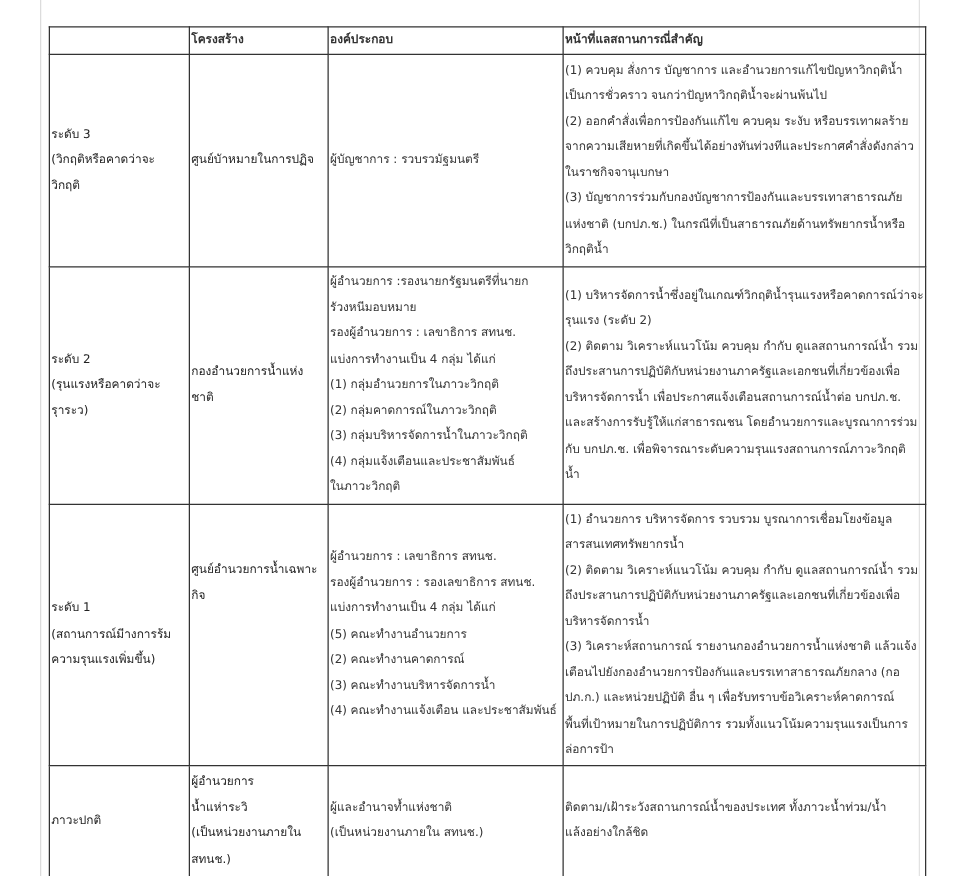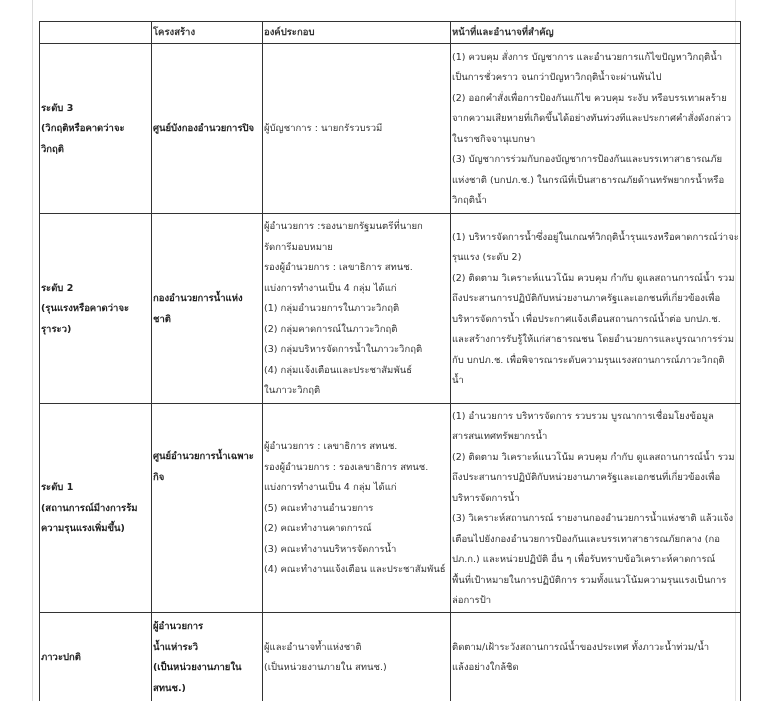--- a/index.html
+++ b/index.html
@@ -23,57 +23,57 @@
     padding: 0 1px;
     vertical-align: middle;
     text-align: left;
     word-wrap: break-word;
   }
   table.doc th { font-weight: bold; height: 21px; color: #333; }
   .col1 { width: 112px; }
   .col2 { width: 111px; }
   .col3 { width: 188px; }
   .col4 { width: 290px; }
-  .bold { font-weight: bold; color: #222; }
+  .bold { font-weight: normal; color: #222; }
   .line { display: block; }
 </style>
 </head>
 <body>
 
 <div class="guide-left"></div>
 <div class="guide-right"></div>
 
 <table class="doc">
   <colgroup>
     <col class="col1">
       <col class="col2">
       <col class="col3">
       <col class="col4">
   </colgroup>
   <thead>
     <tr>
       <th></th>
       <th>โครงสร้าง</th>
       <th>องค์ประกอบ</th>
-      <th>หน้าที่และอำนาจที่สำคัญ</th>
+      <th>หน้าที่แลสถานการณี่สำคัญ</th>
     </tr>
   </thead>
   <tbody>
 
     <tr style="height:170px;">
       <td class="bold">
         <span class="line">ระดับ 3</span>
         <span class="line">(วิกฤติหรือคาดว่าจะ</span>
         <span class="line">วิกฤติ</span>
       </td>
       <td class="bold">
-        <span class="line">ศูนย์บังกองอำนวยการปิจ</span>
+        <span class="line">ศูนย์บัาหมายในการปฏิจ</span>
       </td>
       <td>
-        <span class="line">ผู้บัญชาการ : นายกรัรวบรวมี</span>
+        <span class="line">ผู้บัญชาการ : รวบรวมัฐมนตรี</span>
       </td>
       <td>
         <span class="line">(1) ควบคุม สั่งการ บัญชาการ และอำนวยการแก้ไขปัญหาวิกฤติน้ำ</span>
         <span class="line">เป็นการชั่วคราว จนกว่าปัญหาวิกฤติน้ำจะผ่านพ้นไป</span>
         <span class="line">(2) ออกคำสั่งเพื่อการป้องกันแก้ไข ควบคุม ระงับ หรือบรรเทาผลร้าย</span>
         <span class="line">จากความเสียหายที่เกิดขึ้นได้อย่างทันท่วงทีและประกาศคำสั่งดังกล่าว</span>
         <span class="line">ในราชกิจจานุเบกษา</span>
         <span class="line">(3) บัญชาการร่วมกับกองบัญชาการป้องกันและบรรเทาสาธารณภัย</span>
         <span class="line">แห่งชาติ (บกปภ.ช.) ในกรณีที่เป็นสาธารณภัยด้านทรัพยากรน้ำหรือ</span>
         <span class="line">วิกฤติน้ำ</span>
@@ -85,21 +85,21 @@
         <span class="line">ระดับ 2</span>
         <span class="line">(รุนแรงหรือคาดว่าจะ</span>
         <span class="line">รุาระว)</span>
       </td>
       <td class="bold">
         <span class="line">กองอำนวยการน้ำแห่ง</span>
         <span class="line">ชาติ</span>
       </td>
       <td>
         <span class="line">ผู้อำนวยการ :รองนายกรัฐมนตรีที่นายก</span>
-        <span class="line">รัดการีมอบหมาย</span>
+        <span class="line">รัวงหนีมอบหมาย</span>
         <span class="line">รองผู้อำนวยการ : เลขาธิการ สทนช.</span>
         <span class="line">แบ่งการทำงานเป็น 4 กลุ่ม ได้แก่</span>
         <span class="line">(1) กลุ่มอำนวยการในภาวะวิกฤติ</span>
         <span class="line">(2) กลุ่มคาดการณ์ในภาวะวิกฤติ</span>
         <span class="line">(3) กลุ่มบริหารจัดการน้ำในภาวะวิกฤติ</span>
         <span class="line">(4) กลุ่มแจ้งเตือนและประชาสัมพันธ์</span>
         <span class="line">ในภาวะวิกฤติ</span>
       </td>
       <td>
         <span class="line">(1) บริหารจัดการน้ำซึ่งอยู่ในเกณฑ์วิกฤติน้ำรุนแรงหรือคาดการณ์ว่าจะ</span>

